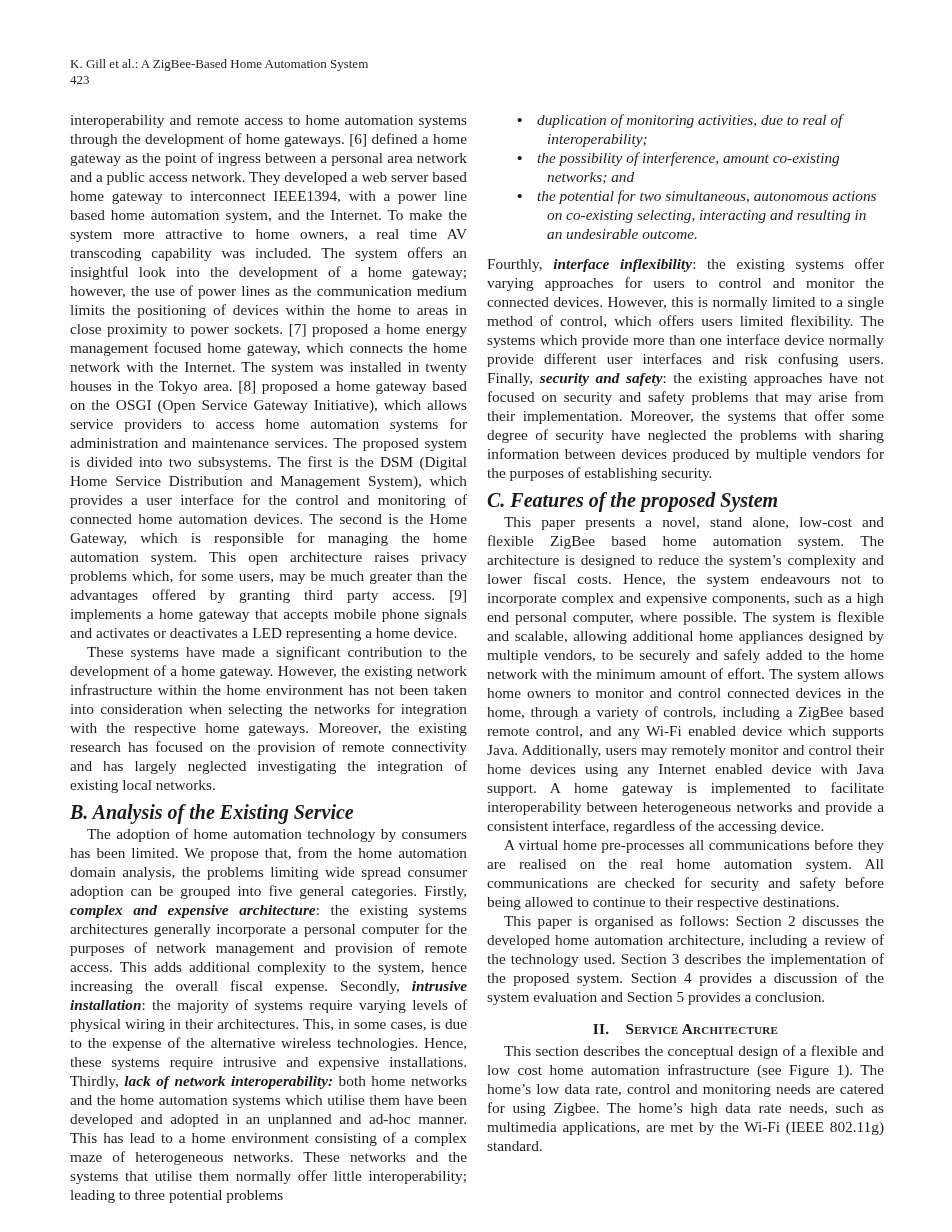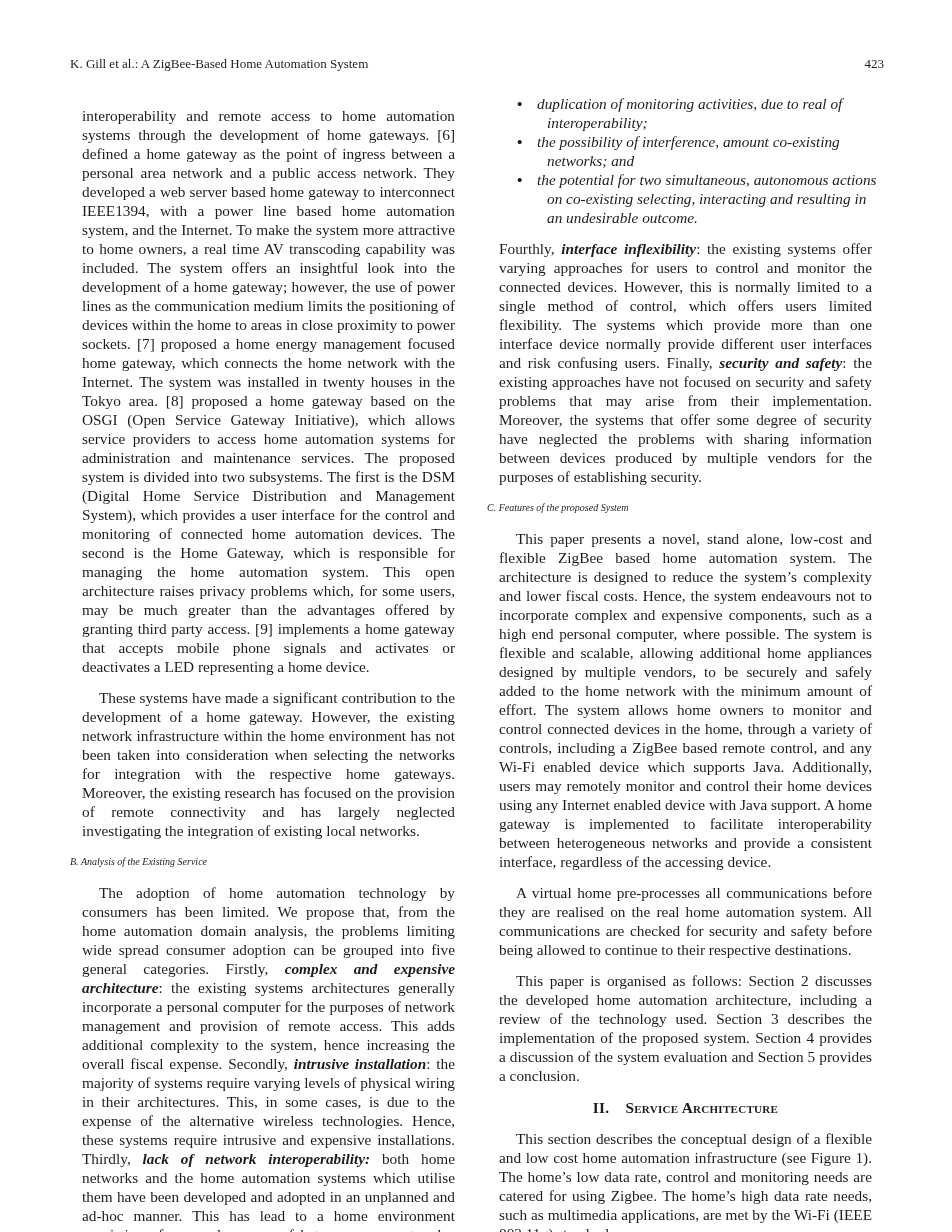--- a/index.html
+++ b/index.html
@@ -18,45 +18,46 @@
     padding: 56px 68px 40px 70px;
     overflow: hidden;
   }
   .running-header {
     display: flex;
     justify-content: space-between;
     align-items: baseline;
     font-size: 13px;
     margin-bottom: 22px;
     color: #1c1c1c;
+    flex-direction: column;
   }
   .columns {
     display: flex;
     gap: 20px;
   }
   .col {
     width: 397px;
     font-size: 15.3px;
     line-height: 19px;
     text-align: justify;
   }
   .para {
-    margin: 12px;
+    margin: 0;
   }
   .para.indent {
     text-indent: 17px;
   }
   .bi {
     font-weight: bold;
     font-style: italic;
   }
   .subheading {
     font-style: italic;
-    font-weight: normal;
-    font-size: 10px;
+    font-weight: bold;
+    font-size: 20px;
     margin: 9px 0 2px 0;
     text-align: left;
   }
   .bullet-list {
     list-style: none;
     margin: 0 0 11px 0;
     padding: 0;
     font-style: italic;
   }
   .bullet-list li {

